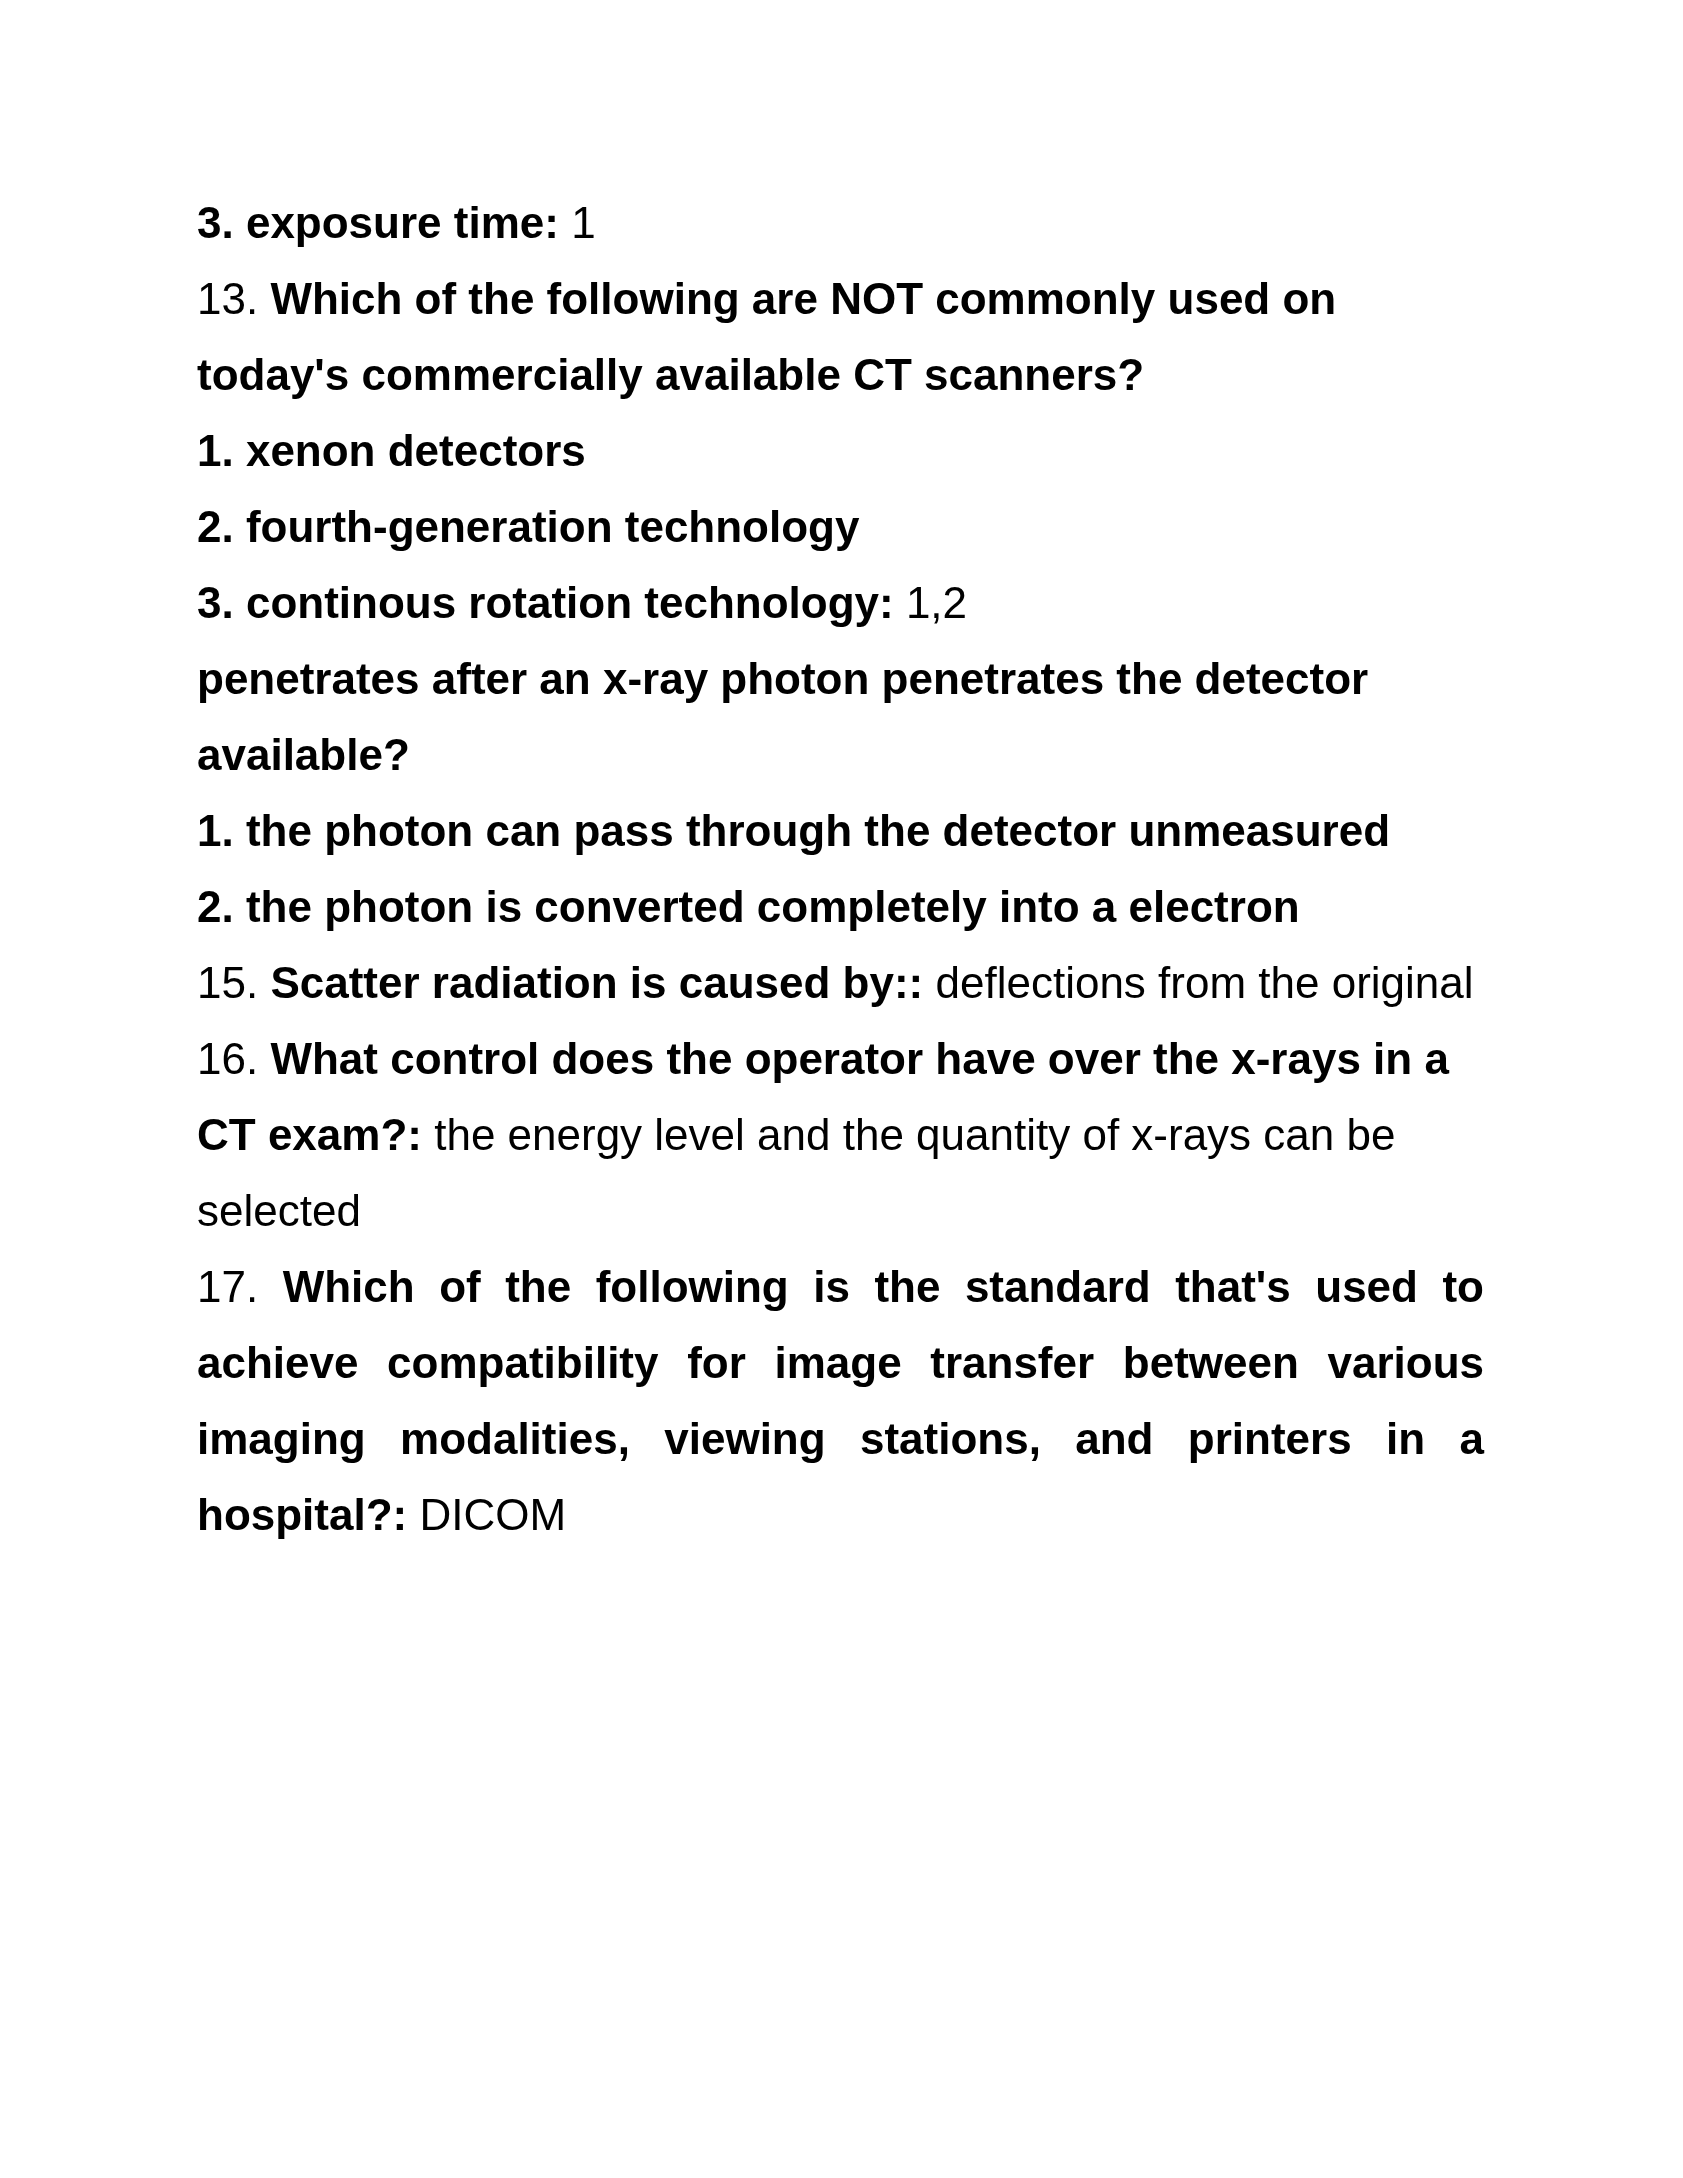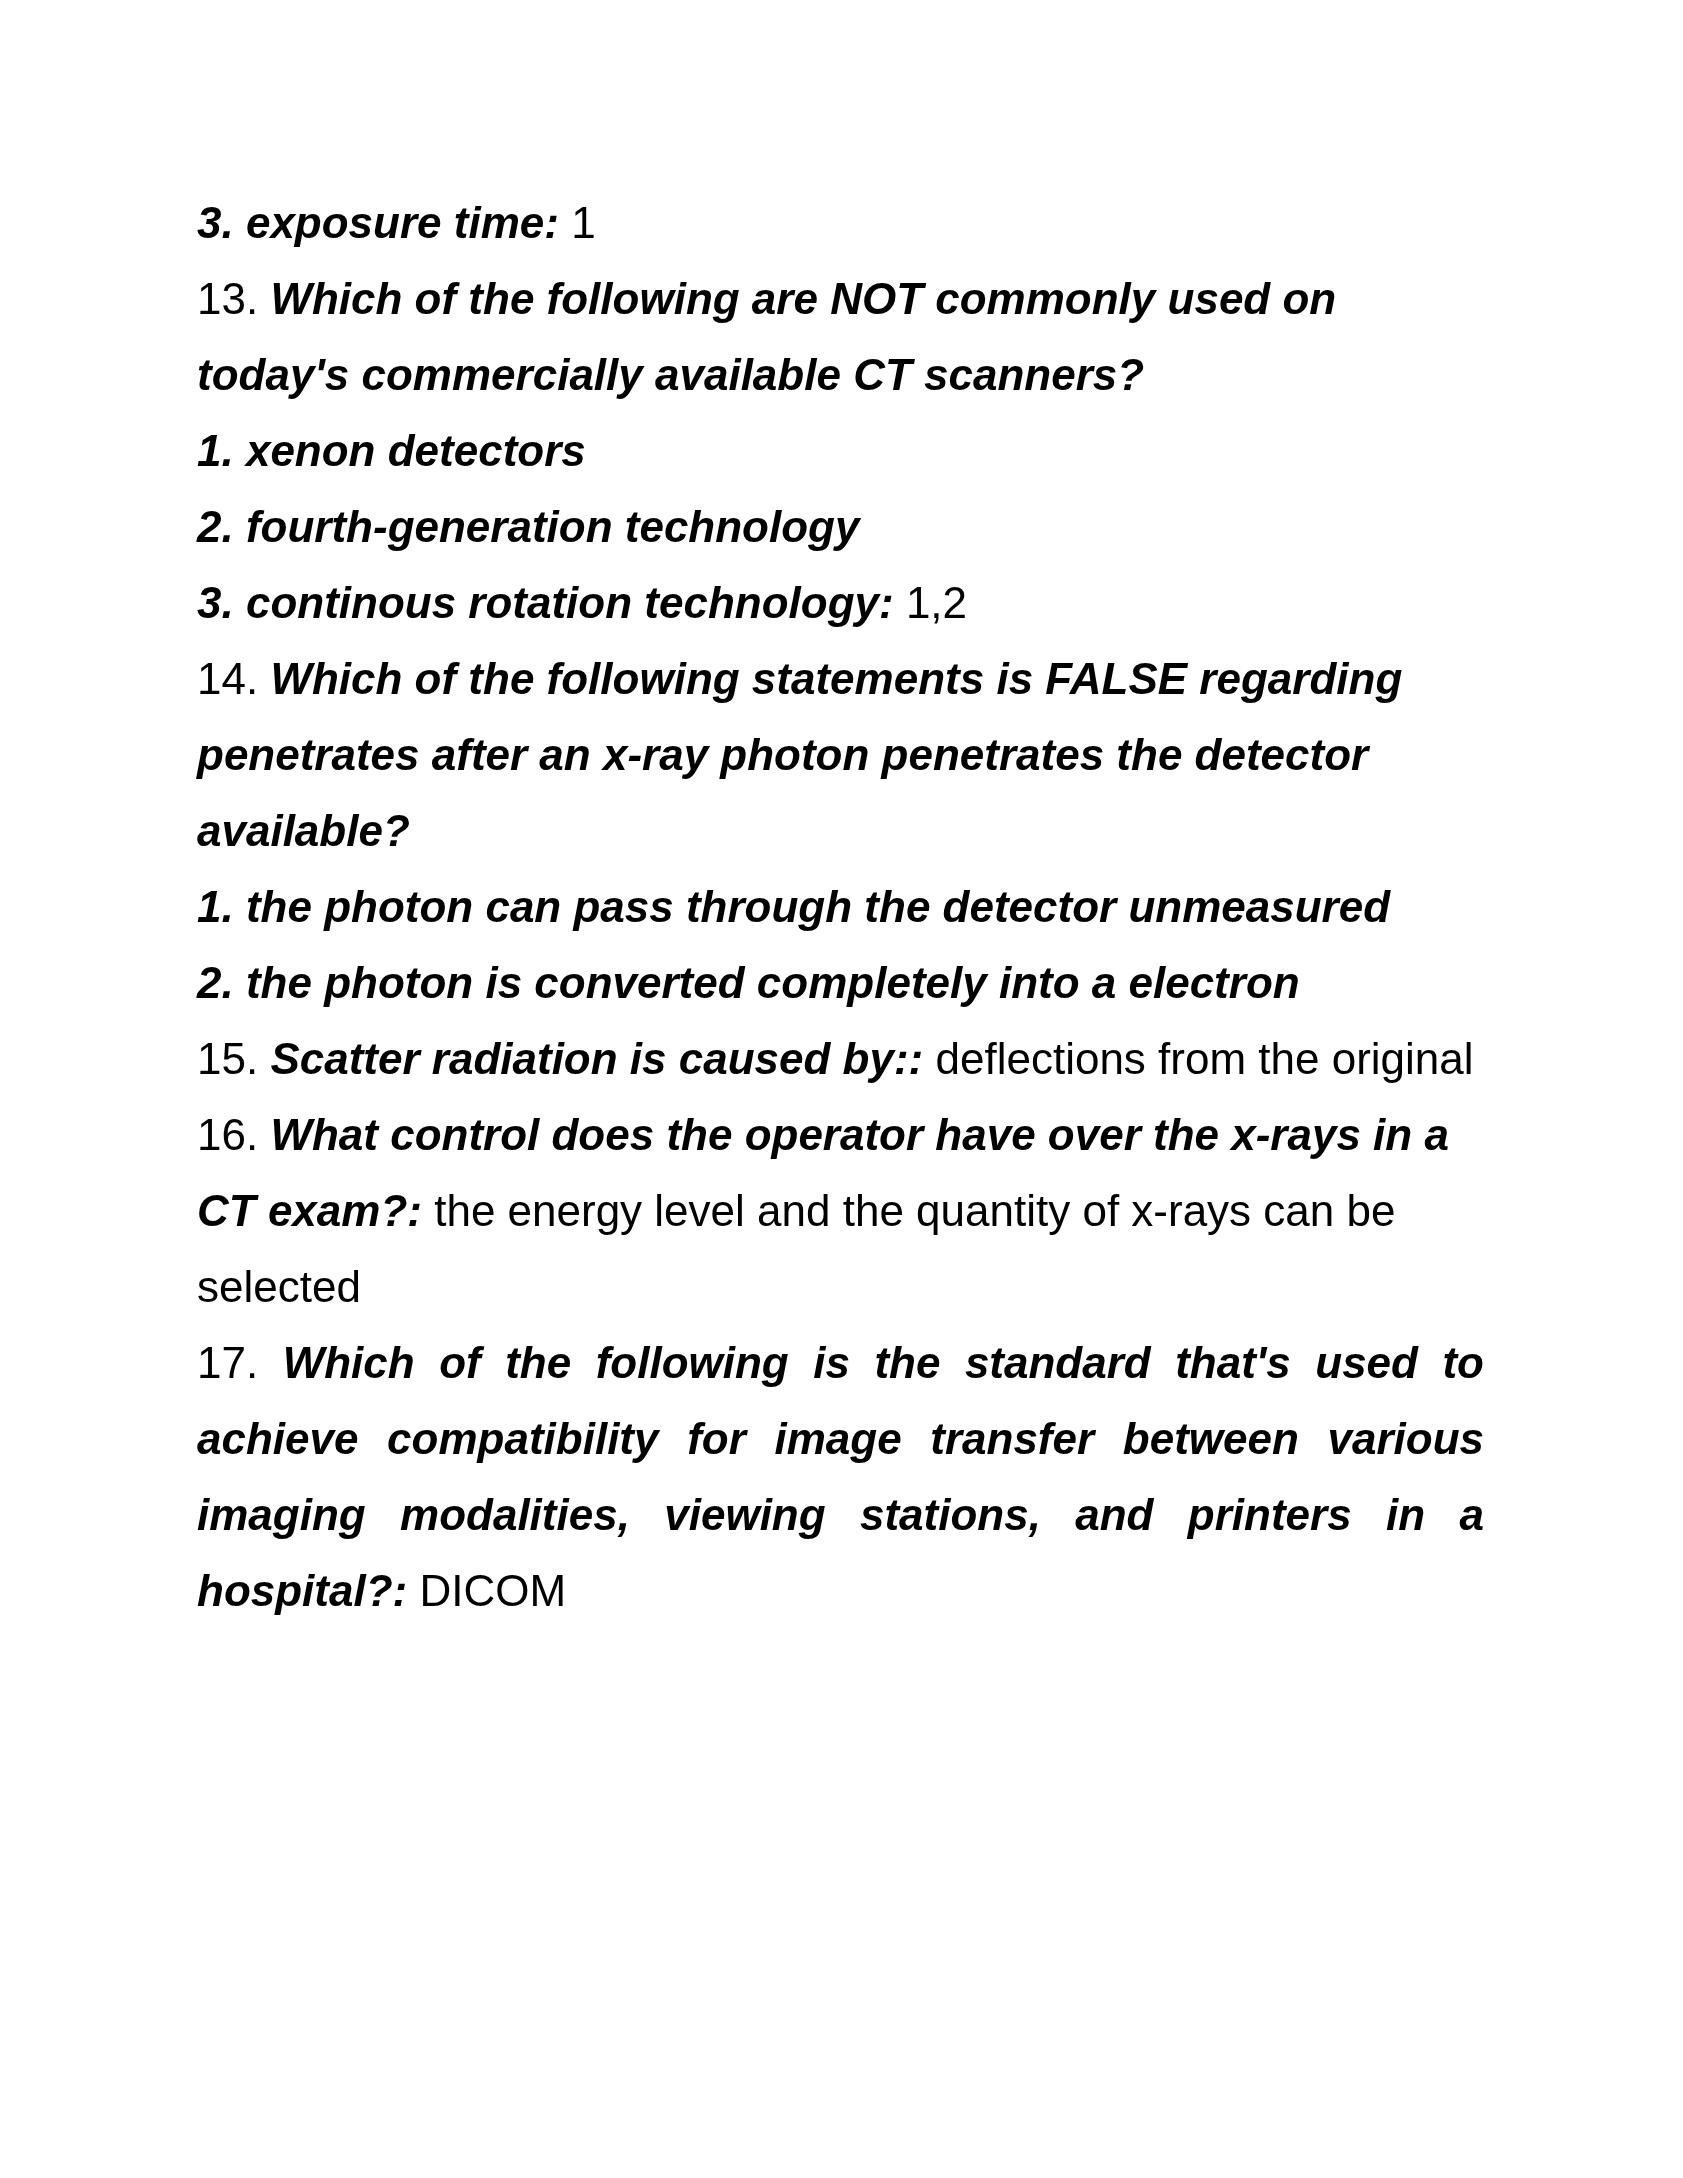--- a/index.html
+++ b/index.html
@@ -21,21 +21,21 @@
     top: 185px;
     width: 1287px;
     font-size: 44px;
     line-height: 76px;
   }
   .line {
     display: block;
     white-space: nowrap;
     height: 76px;
   }
-  .b { font-weight: bold; font-style: italic; }
+  .b { font-weight: bold; }
   .n { font-weight: normal; }
   .just {
     display: block;
     text-align: justify;
     text-align-last: justify;
     white-space: normal;
     height: 76px;
     width: 1287px;
   }
 </style>
@@ -45,21 +45,20 @@
 <div class="page">
 
   <div class="line"><span class="b">3. exposure time:</span> <span class="n">1</span></div>
 
   <div class="line"><span class="n">13.</span> <span class="b">Which of the following are NOT commonly used on</span></div>
   <div class="line b">today's commercially available CT scanners?</div>
   <div class="line b">1. xenon detectors</div>
   <div class="line b">2. fourth-generation technology</div>
   <div class="line"><span class="b">3. continous rotation technology:</span> <span class="n">1,2</span></div>
 
-  <div class="line"><span class="n">14.</span> <span class="b">Which of the following statements is FALSE regarding</span></div>
   <div class="line b">penetrates after an x-ray photon penetrates the detector</div>
   <div class="line b">available?</div>
   <div class="line b">1. the photon can pass through the detector unmeasured</div>
   <div class="line b">2. the photon is converted completely into a electron</div>
 
   <div class="line"><span class="n">15.</span> <span class="b">Scatter radiation is caused by::</span> <span class="n">deflections from the original</span></div>
 
   <div class="line"><span class="n">16.</span> <span class="b">What control does the operator have over the x-rays in a</span></div>
   <div class="line"><span class="b">CT exam?:</span> <span class="n">the energy level and the quantity of x-rays can be</span></div>
   <div class="line n">selected</div>

